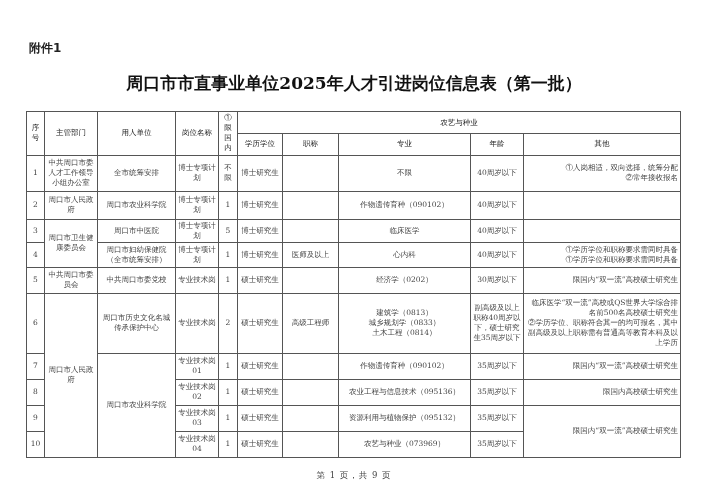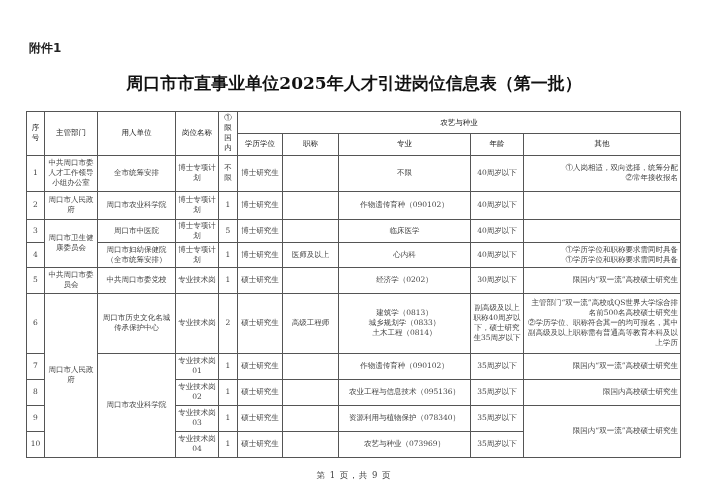--- a/index.html
+++ b/index.html
@@ -147,21 +147,21 @@
     <td>2</td>
     <td>硕士研究生</td>
     <td>高级工程师</td>
     <td>
       <span class="line">建筑学（0813）</span>
       <span class="line">城乡规划学（0833）</span>
       <span class="line">土木工程（0814）</span>
     </td>
     <td>副高级及以上职称40周岁以下，硕士研究生35周岁以下</td>
     <td class="left">
-      <span class="line">主管部门“双一流”高校或QS世界大学综合排名前500名高校硕士研究生</span>
+      <span class="line">临床医学“双一流”高校或QS世界大学综合排名前500名高校硕士研究生</span>
       <span class="line">②学历学位、职称符合其一的均可报名，其中副高级及以上职称需有普通高等教育本科及以上学历</span>
     </td>
   </tr>
 
   <tr style="height:26px">
     <td>7</td>
     <td rowspan="4">周口市农业科学院</td>
     <td>专业技术岗01</td>
     <td>1</td>
     <td>硕士研究生</td>
@@ -185,21 +185,21 @@
       <span class="line">限国内高校硕士研究生</span>
     </td>
   </tr>
 
   <tr style="height:26px">
     <td>9</td>
     <td>专业技术岗03</td>
     <td>1</td>
     <td>硕士研究生</td>
     <td></td>
-    <td>资源利用与植物保护（078340）</td>
+    <td>资源利用与植物保护（095132）</td>
     <td>35周岁以下</td>
     <td rowspan="2" class="left">
       <span class="line">限国内“双一流”高校硕士研究生</span>
     </td>
   </tr>
 
   <tr style="height:26px">
     <td>10</td>
     <td>专业技术岗04</td>
     <td>1</td>

